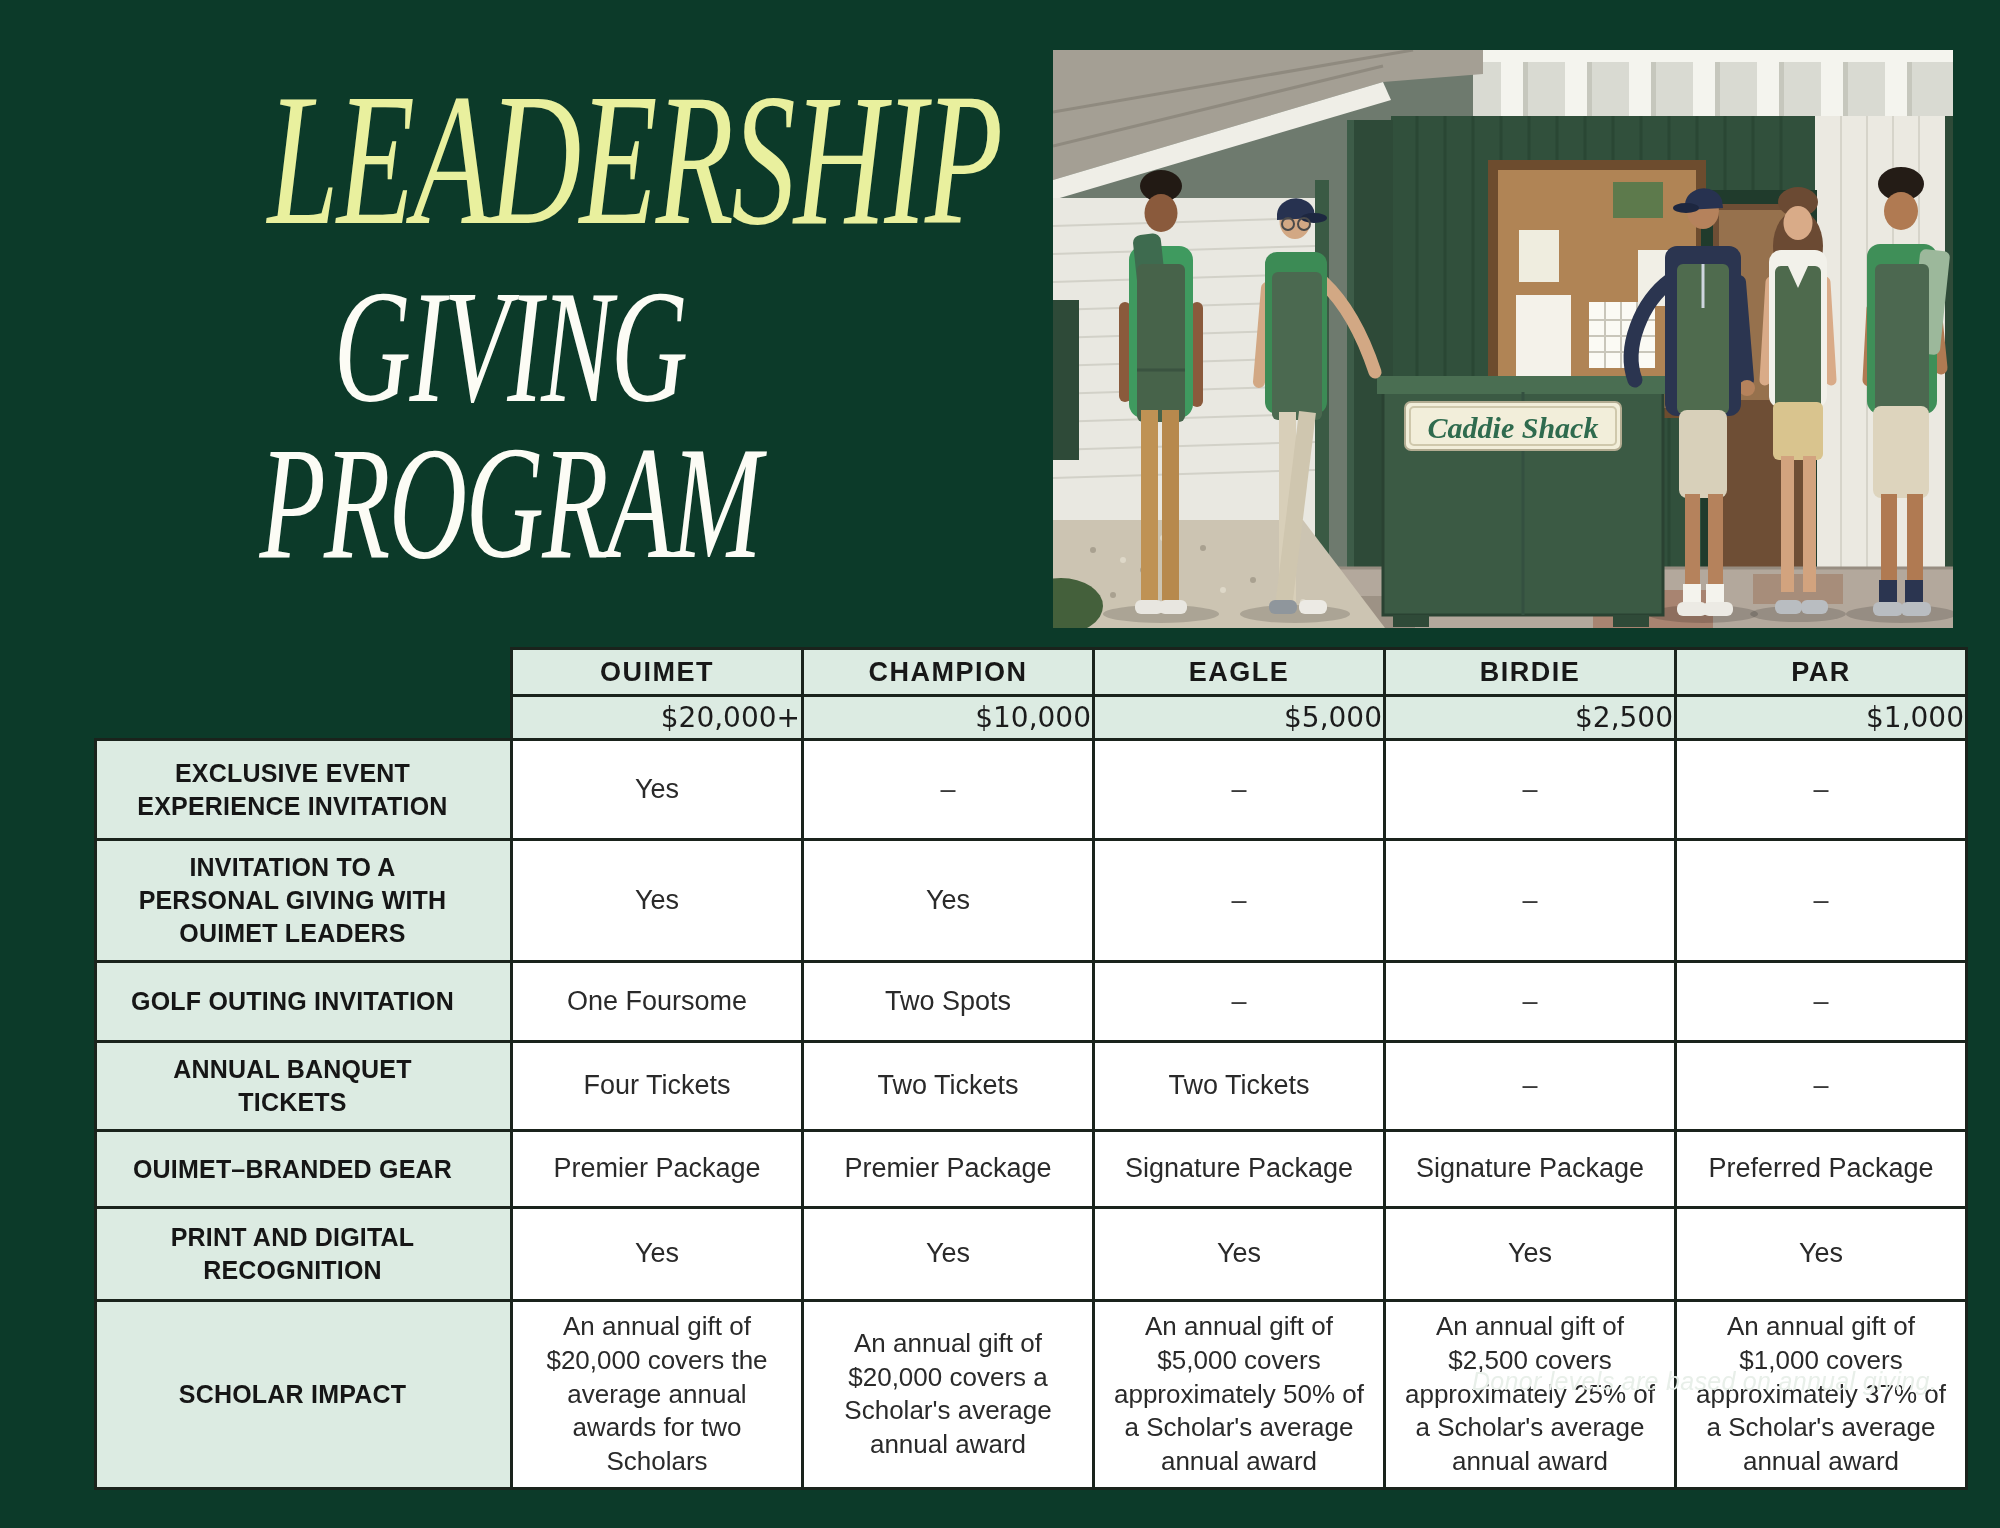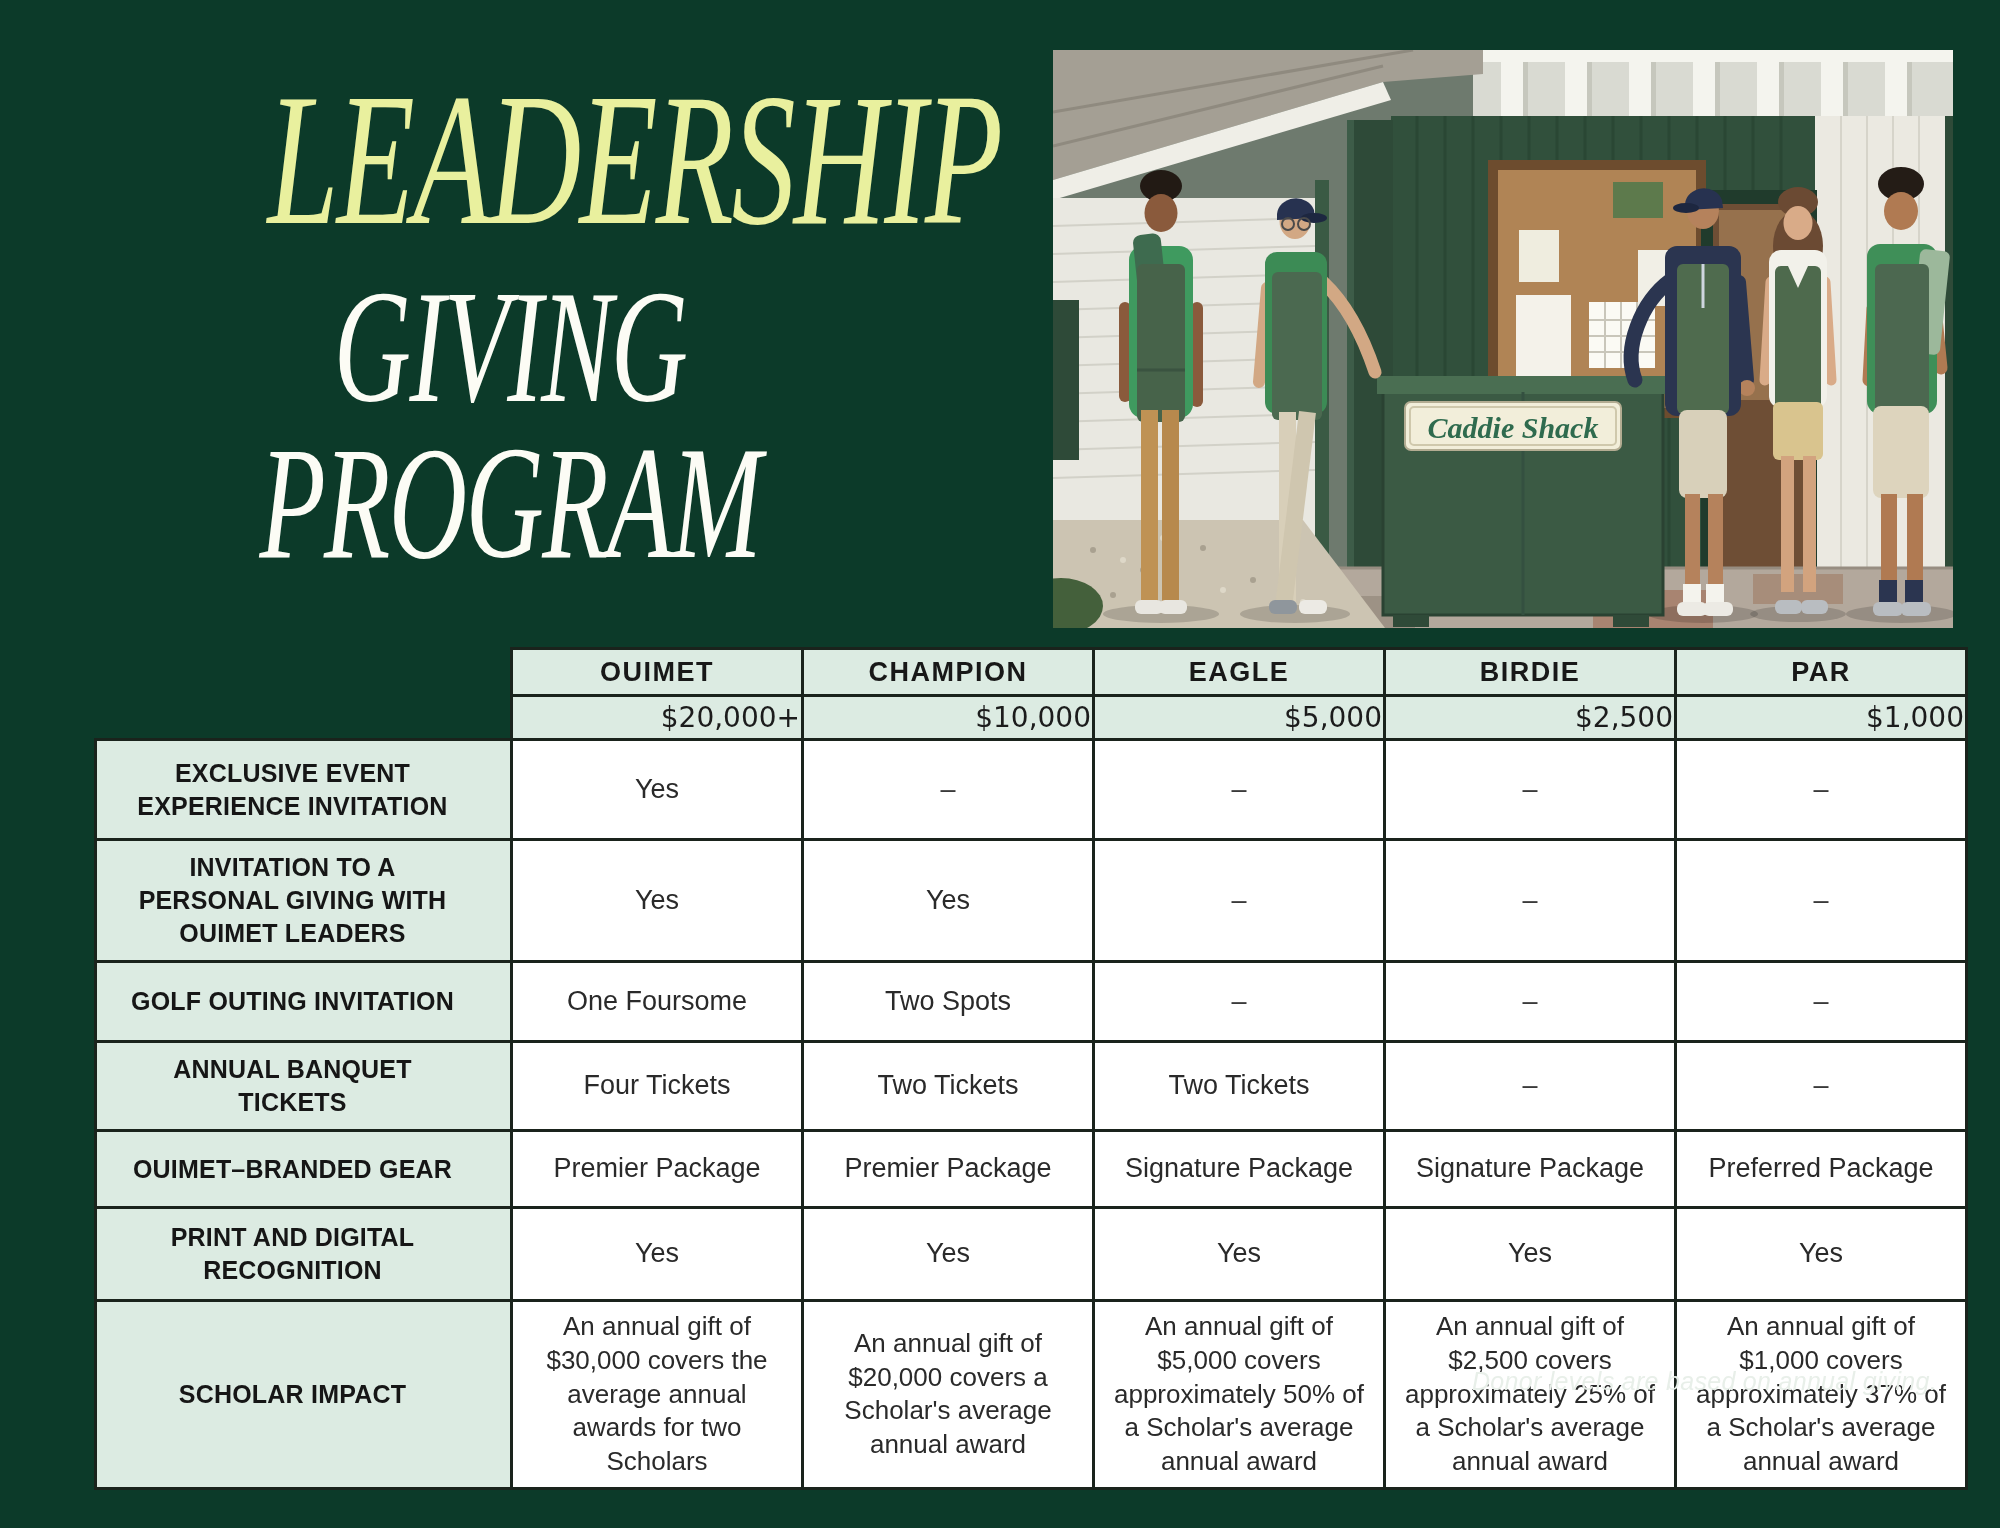--- a/index.html
+++ b/index.html
@@ -381,21 +381,21 @@
       <tr style="height: 93px;">
         <td class="rowlabel">PRINT AND DIGITAL RECOGNITION</td>
         <td class="val">Yes</td>
         <td class="val">Yes</td>
         <td class="val">Yes</td>
         <td class="val">Yes</td>
         <td class="val">Yes</td>
       </tr>
       <tr style="height: 158px;">
         <td class="rowlabel">SCHOLAR IMPACT</td>
-        <td class="val long">An annual gift of $30,000 covers the average annual awards for two Scholars</td>
+        <td class="val long">An annual gift of $20,000 covers the average annual awards for two Scholars</td>
         <td class="val long">An annual gift of $20,000 covers a Scholar's average annual award</td>
         <td class="val long">An annual gift of $5,000 covers approximately 50% of a Scholar's average annual award</td>
         <td class="val long">An annual gift of $2,500 covers approximately 25% of a Scholar's average annual award</td>
         <td class="val long">An annual gift of $1,000 covers approximately 37% of a Scholar's average annual award</td>
       </tr>
     </tbody>
 </table>
 
 <div class="footnote">Donor levels are based on annual giving.</div>
 

